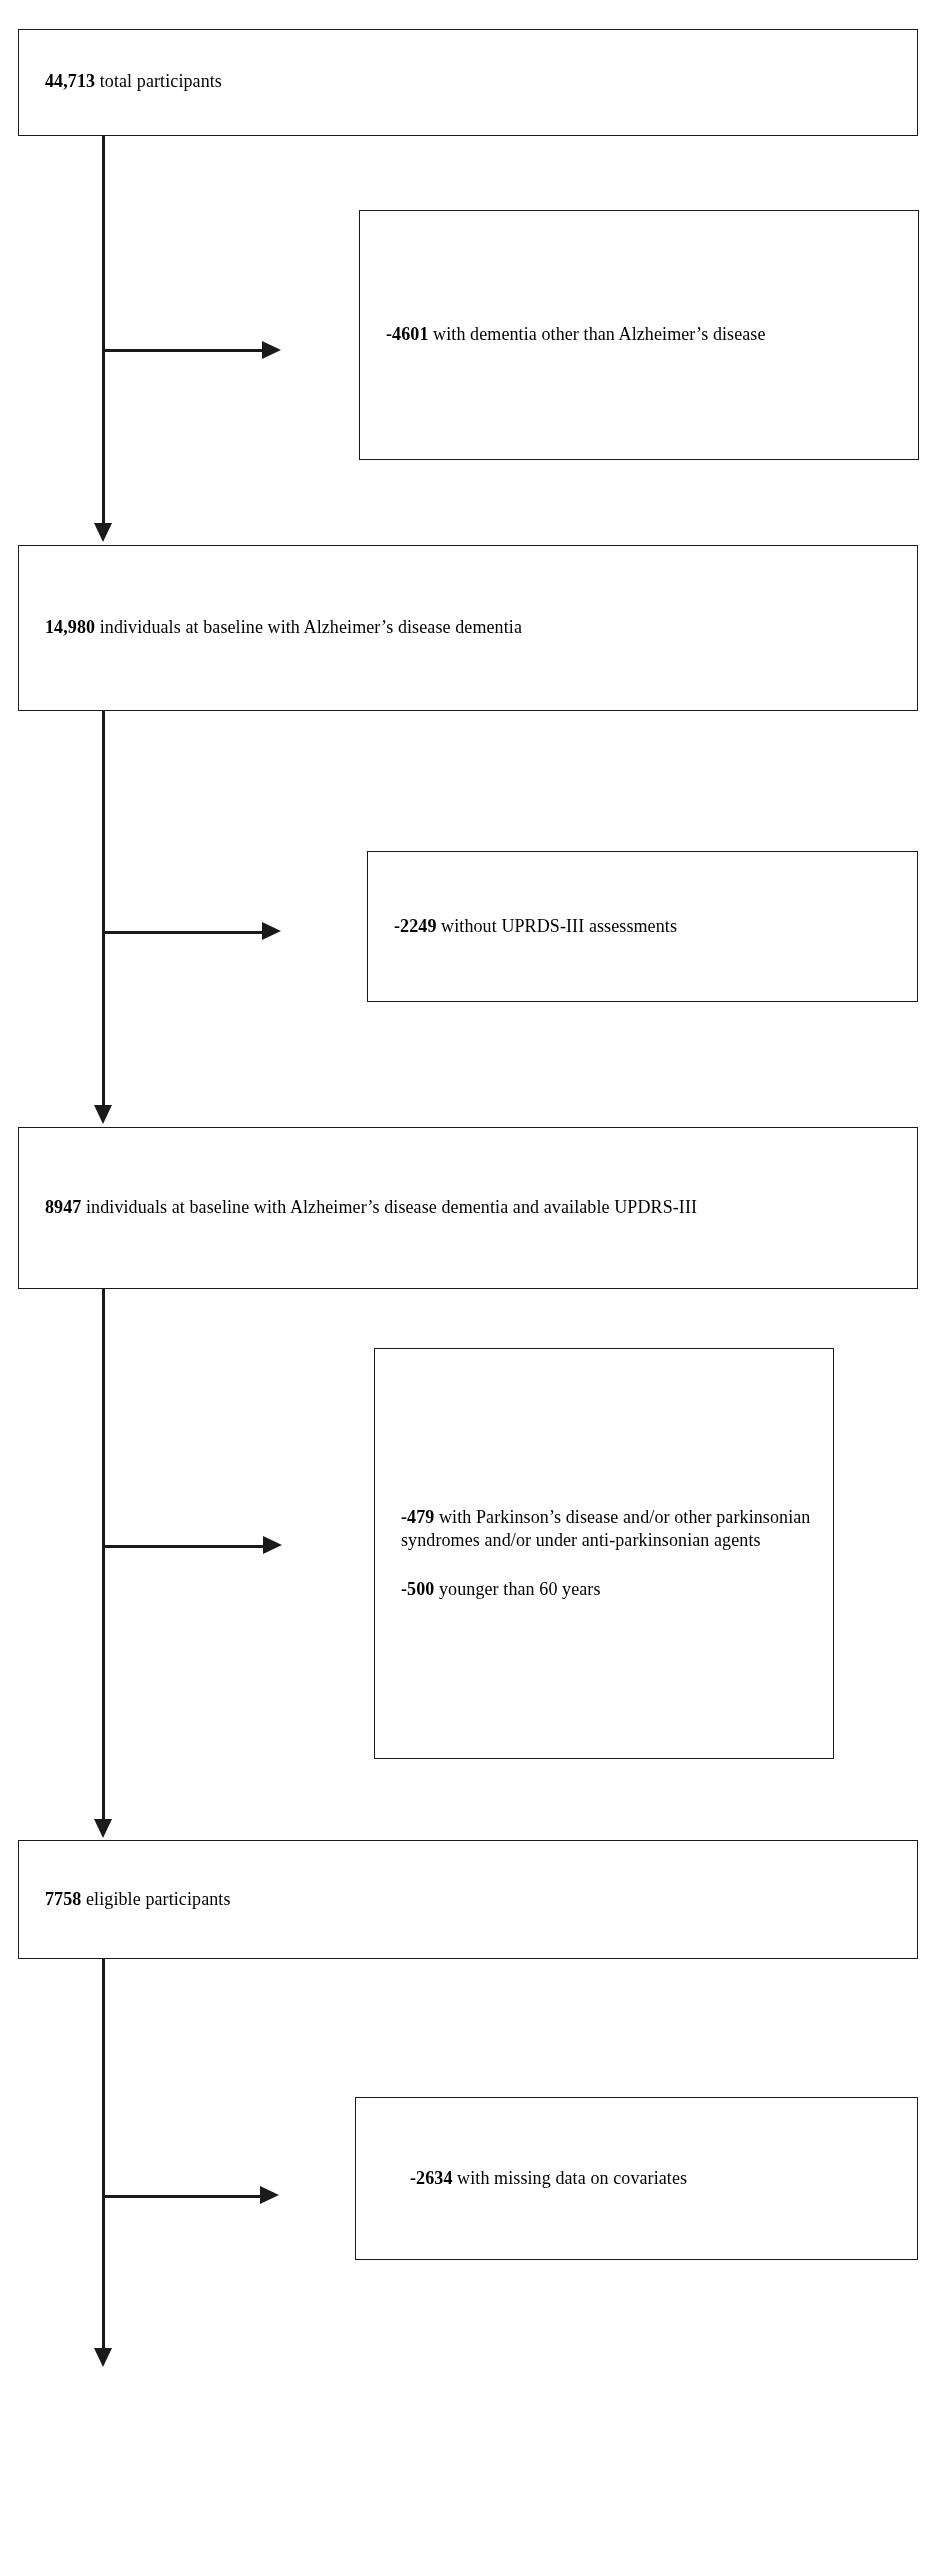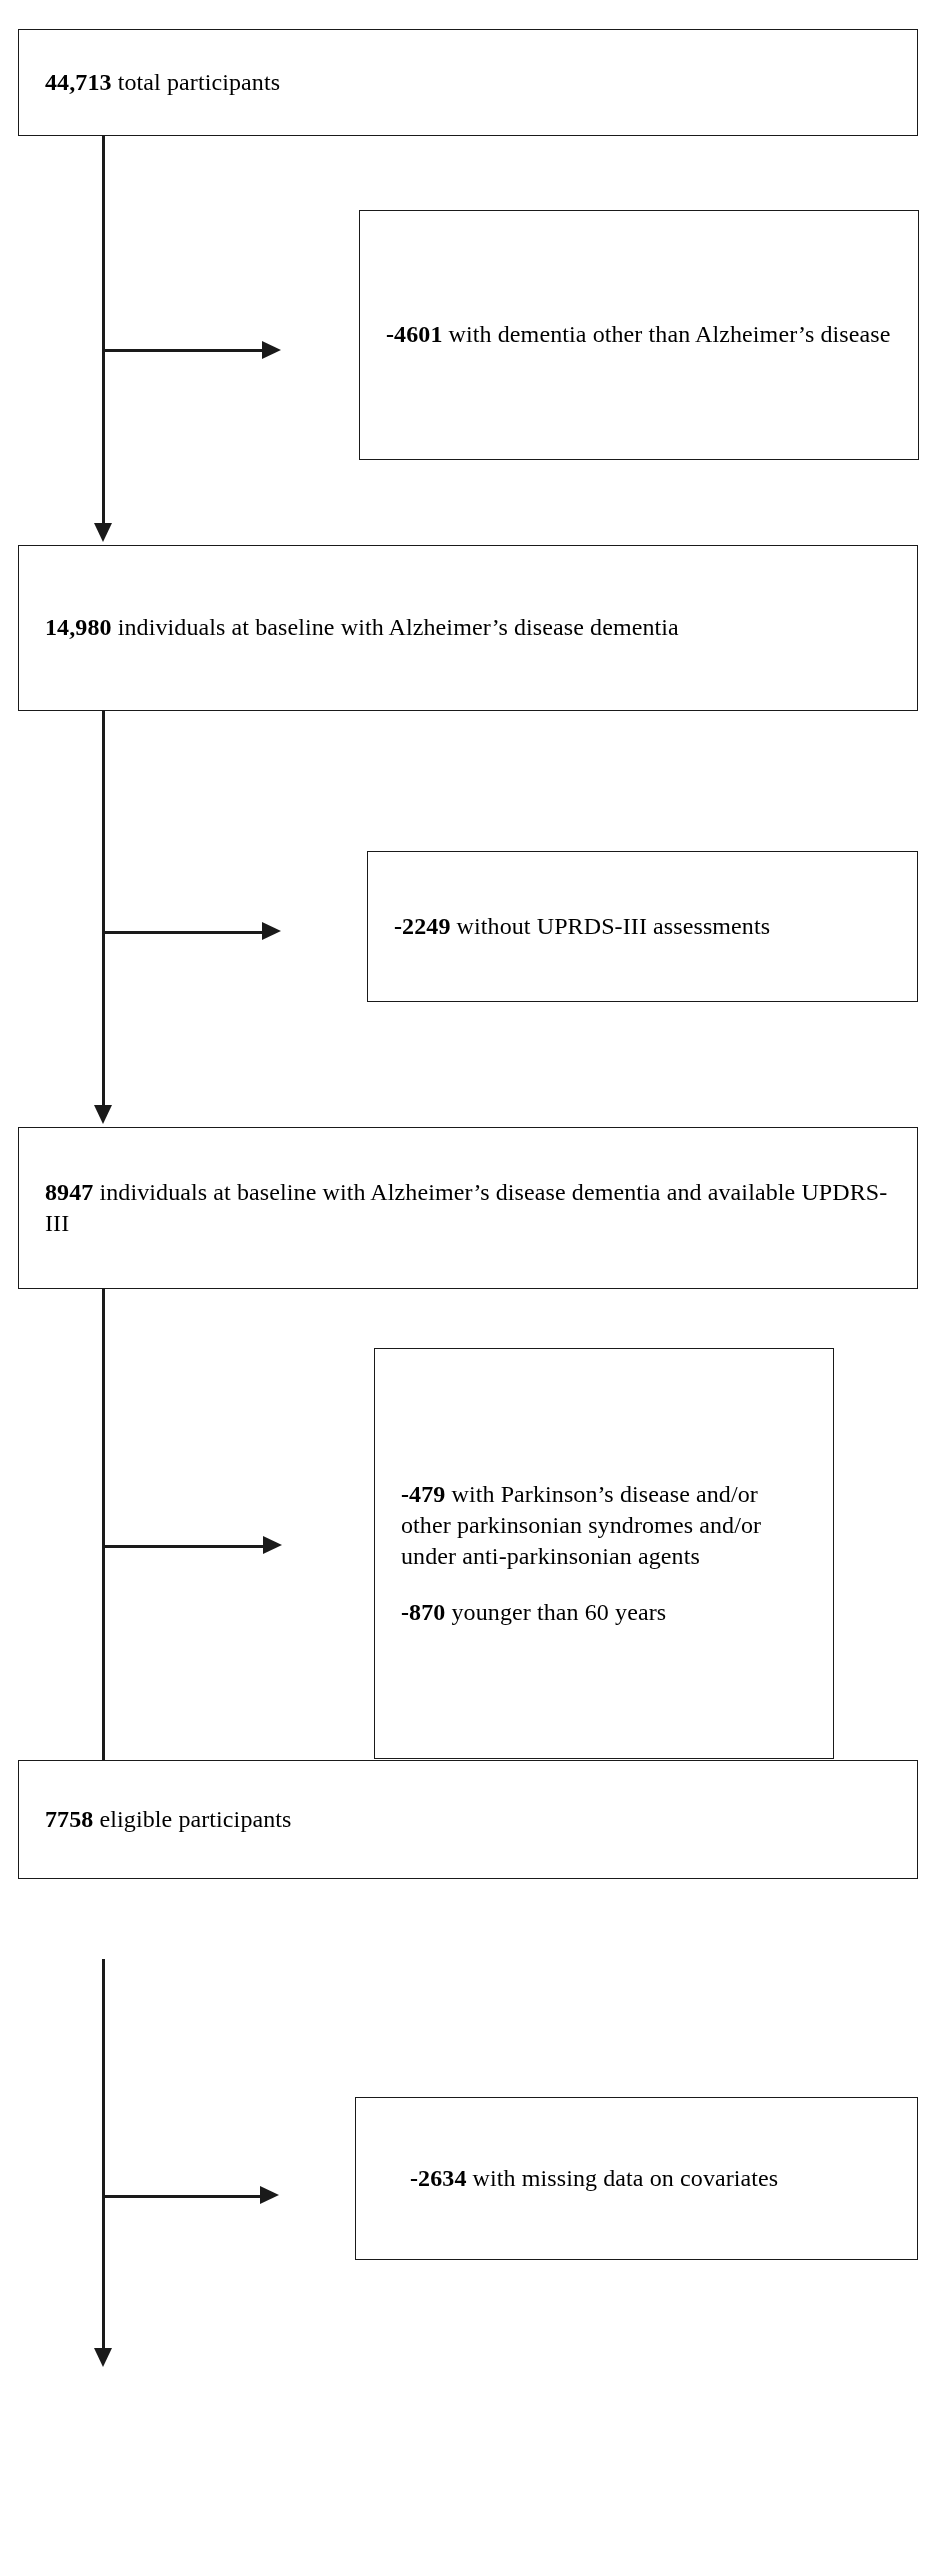--- a/index.html
+++ b/index.html
@@ -22,21 +22,21 @@
     background: #ffffff;
     border: 1.7px solid #1a1a1a;
     display: flex;
     align-items: center;
   }
   .box-inner {
     width: 100%;
     padding: 0 20.6px 0 26px;
   }
   .line {
-    font-size: 24px;
+    font-size: 18px;
     line-height: 1.30;
     letter-spacing: 0.1px;
     white-space: pre-wrap;
   }
   .line + .line.spaced {
     margin-top: 25px;
   }
   .num {
     font-weight: bold;
   }
@@ -116,25 +116,25 @@
 
   <div class="connector v-trunk" style="left:102px; top:1288px; height:531px;"></div>
   <div class="arrow-down" style="left:94px; top:1819px;"></div>
 
   <div class="connector h-arm" style="left:102px; top:1545px; width:167px;"></div>
   <div class="arrow-right" style="left:263px; top:1536px;"></div>
 
   <div class="box" style="left:374px; top:1348px; width:460px; height:411px;">
     <div class="box-inner">
       <div class="line"><span class="num">-479</span><span> with Parkinson’s dis­ease and/or other parkin­sonian syndromes and/or under anti-parkinsonian agents</span></div>
-      <div class="line spaced"><span class="num">-870</span><span> younger than 60 years</span></div>
+      <div class="line spaced"><span class="num">-500</span><span> younger than 60 years</span></div>
     </div>
   </div>
 
-  <div class="box" style="left:18px; top:1760px; width:900px; height:119px;">
+  <div class="box" style="left:18px; top:1840px; width:900px; height:119px;">
     <div class="box-inner">
       <div class="line"><span class="num">7758</span><span> eligible participants</span></div>
     </div>
   </div>
 
   <div class="connector v-trunk" style="left:102px; top:1959px; height:389px;"></div>
   <div class="arrow-down" style="left:94px; top:2348px;"></div>
 
   <div class="connector h-arm" style="left:102px; top:2195px; width:164px;"></div>
   <div class="arrow-right" style="left:260px; top:2186px;"></div>

